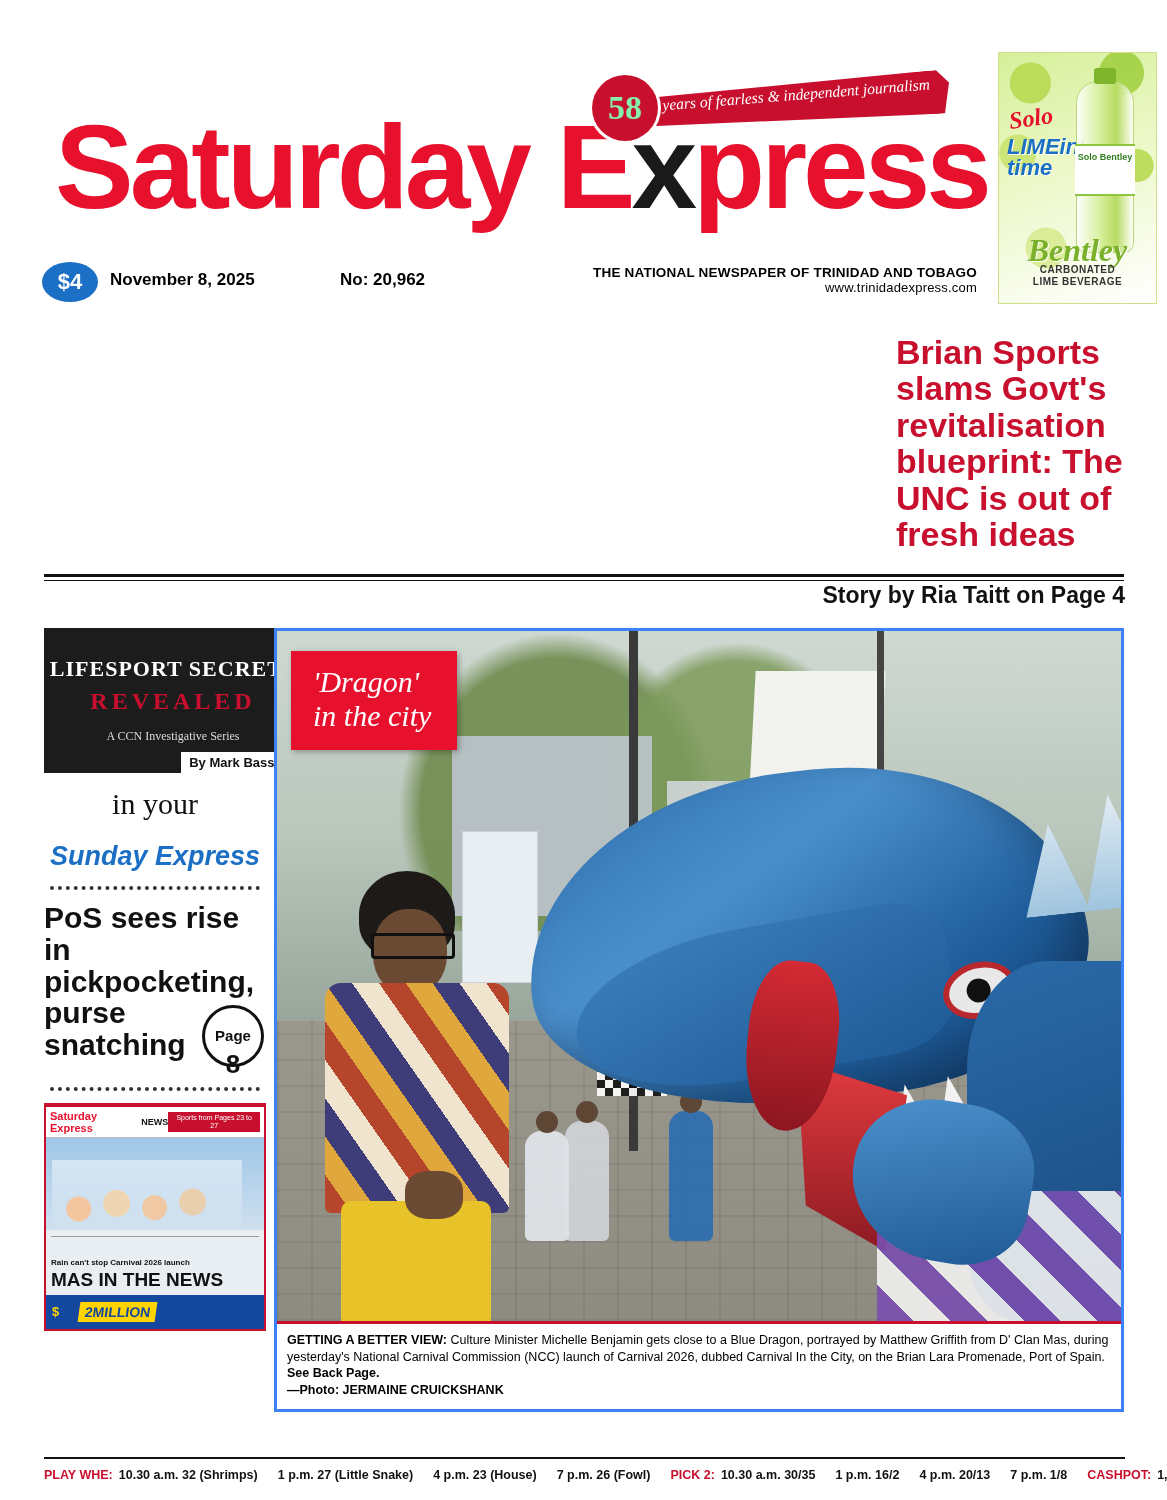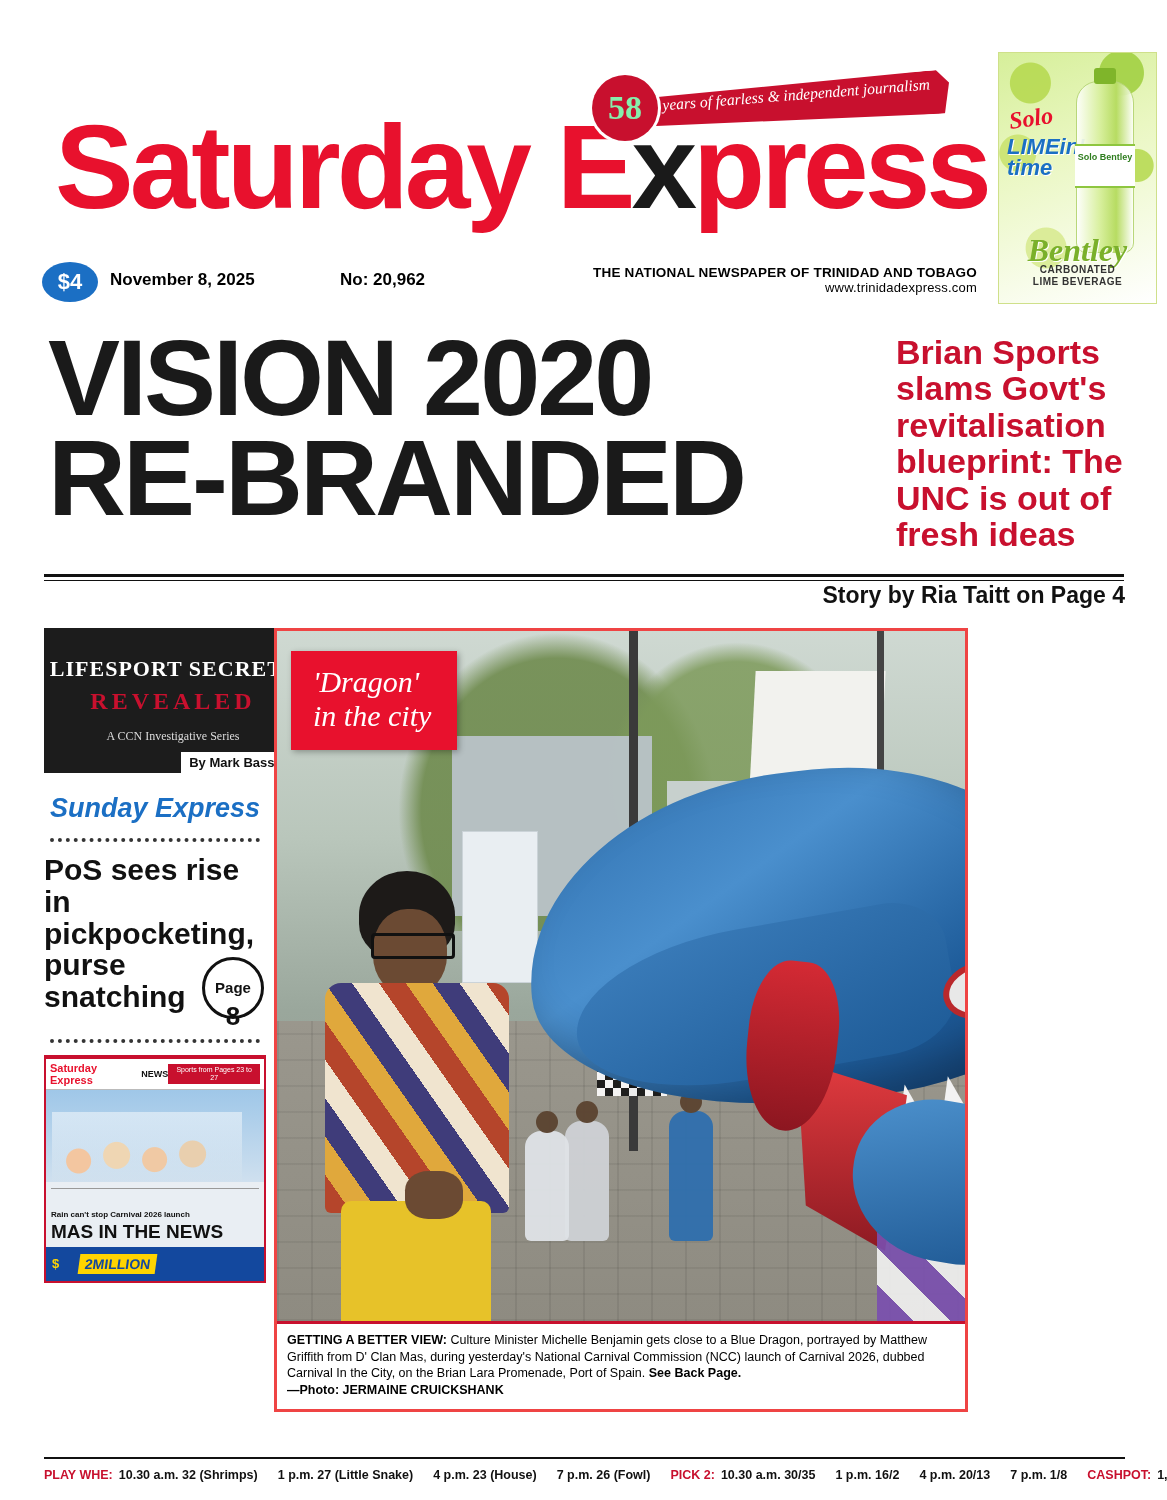--- a/index.html
+++ b/index.html
@@ -69,21 +69,21 @@
   .solo-logo{position:absolute;left:10px;top:52px;color:#e8112d;font-family:"Liberation Serif",serif;
     font-style:italic;font-weight:bold;font-size:24px;transform:rotate(-8deg);}
   .solo-limein{position:absolute;left:8px;top:84px;color:#1b6fc4;font-weight:bold;font-size:22px;
     font-style:italic;line-height:.95;text-shadow:1px 1px 0 #fff;}
   .bottle{
     position:absolute;right:22px;top:28px;width:56px;height:170px;
     background:linear-gradient(90deg,rgba(255,255,255,.9),#d9f0a0 40%,#b7dc62 70%,rgba(255,255,255,.85));
     border-radius:22px 22px 10px 10px;border:1px solid #b9d77a;
   }
   .bottle:before{content:"";position:absolute;left:17px;top:-14px;width:22px;height:16px;background:#7fb52a;border-radius:3px;}
-  .bottle-label{position:absolute;left:-2px;top:62px;width:60px;height:44px;background:#fff;border-top:2px solid #8ec63f;border-bottom:2px solid #8ec63f;
+  .bottle-label{position:absolute;left:-2px;top:62px;width:60px;height:52px;background:#fff;border-top:2px solid #8ec63f;border-bottom:2px solid #8ec63f;
     font-size:9px;text-align:center;color:#2f7d1f;font-weight:bold;padding-top:6px;box-sizing:border-box;}
   .bentley{position:absolute;left:0;right:0;bottom:34px;text-align:center;color:#7ab02a;
     font-family:"Liberation Serif",serif;font-style:italic;font-weight:bold;font-size:32px;
     text-shadow:1px 1px 0 #fff;}
   .bentley-sub{position:absolute;left:0;right:0;bottom:16px;text-align:center;font-size:10px;font-weight:bold;color:#333;letter-spacing:.5px;line-height:1.15;}
 
   
   .headline-zone{position:relative;height:310px;}
   .headline{
     position:absolute;left:48px;top:18px;width:830px;
@@ -145,21 +145,21 @@
       radial-gradient(circle at 74% 60%,#e9cfae 0 13px,transparent 14px),
       linear-gradient(180deg,rgba(255,255,255,.5),rgba(210,225,235,.2));}
   .bt-body{padding:4px 5px;font-size:7px;color:#333;line-height:1.25;}
   .bt-sub{font-size:8px;font-weight:bold;color:#111;border-top:1px solid #999;padding-top:21px;margin-top:2px;}
   .bt-mas{font-weight:bold;font-size:19px;line-height:.95;color:#111;margin-top:3px;}
   .bt-strip{position:absolute;left:0;right:0;bottom:0;height:34px;background:#13489e;display:flex;align-items:center;}
   .bt-strip .m1{background:#ffd400;color:#13489e;font-weight:bold;font-size:14px;padding:2px 6px;margin-left:20px;transform:skewX(-8deg);}
   .bt-strip .m0{color:#ffd400;font-weight:bold;font-size:13px;margin-left:6px;}
 
   
-  .photo-wrap{position:absolute;left:274px;top:0;width:694px;border:3px solid #ef4444;box-sizing:border-box;background:#fff;}
+  .photo-wrap{position:absolute;left:274px;top:0;width:850px;border:3px solid #3b82f6;box-sizing:border-box;background:#fff;}
   .photo{position:relative;height:690px;overflow:hidden;background:#7d8d77;}
   
   .ph-sky{position:absolute;inset:0;background:linear-gradient(180deg,#cfd9d2 0%,#b9c6bb 30%,#9aa79c 55%,#8e8d84 100%);}
   .ph-tree{position:absolute;left:120px;top:0;width:320px;height:300px;
     background:radial-gradient(ellipse at 50% 60%,#6f8b4e 0 60%,rgba(111,139,78,0) 70%);opacity:.9;}
   .ph-tree2{position:absolute;left:330px;top:10px;width:260px;height:250px;
     background:radial-gradient(ellipse at 50% 55%,#7d9a5a 0 60%,rgba(125,154,90,0) 70%);opacity:.85;}
   .ph-build{position:absolute;left:175px;top:105px;width:200px;height:180px;background:#b9c3c8;opacity:.95;}
   .ph-build2{position:absolute;left:390px;top:150px;width:150px;height:150px;background:#cfd6d9;opacity:.9;}
   .ph-ground{position:absolute;left:0;right:0;bottom:0;height:300px;background:linear-gradient(180deg,#9a978d,#8e8b81);}
@@ -276,40 +276,37 @@
       </div>
       <div class="bentley">Bentley</div>
       <div class="bentley-sub">
         <span>CARBONATED</span><br>
         <span>LIME BEVERAGE</span>
       </div>
     </div>
   </div>
 
   <div class="headline-zone">
-    <div class="headline">
-      <div>VISION 2020</div>
-      <div>RE-BRANDED</div>
-    </div>
     <div class="kicker">Brian Sports slams Govt's revitalisation blueprint: The UNC is out of fresh ideas</div>
     <div class="rule-dbl"></div>
     <div class="byline">Story by Ria Taitt on Page 4</div>
   </div>
 
   <div class="body-zone">
 
     <div class="leftcol">
 
       <div class="promo-black">
         <div class="l1">LIFESPORT  SECRETS</div>
         <div class="l2">REVEALED</div>
         <div class="l3">A CCN Investigative Series</div>
         <div class="l4">By Mark Bassant</div>
       </div>
 
+      <div class="inyour">in your</div>
       <div class="sunday">Sunday Express</div>
 
       <div class="dotrule"></div>
 
       <div class="pos-head">
         <span>PoS sees rise in pickpocketing, purse snatching</span>
         <span class="page-bubble">
           <span class="pw">Page</span>
           <span class="pn">8</span>
         </span>

